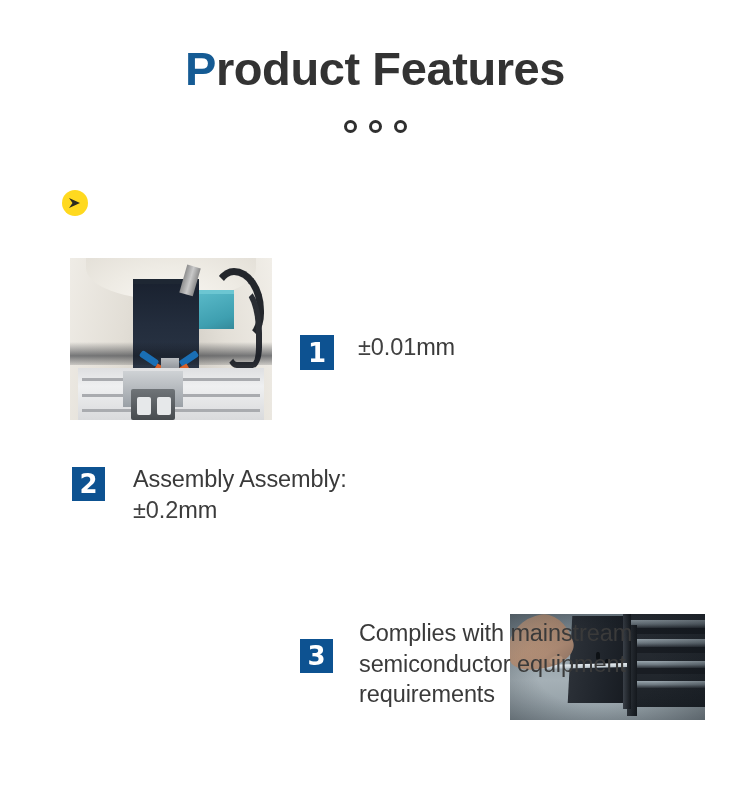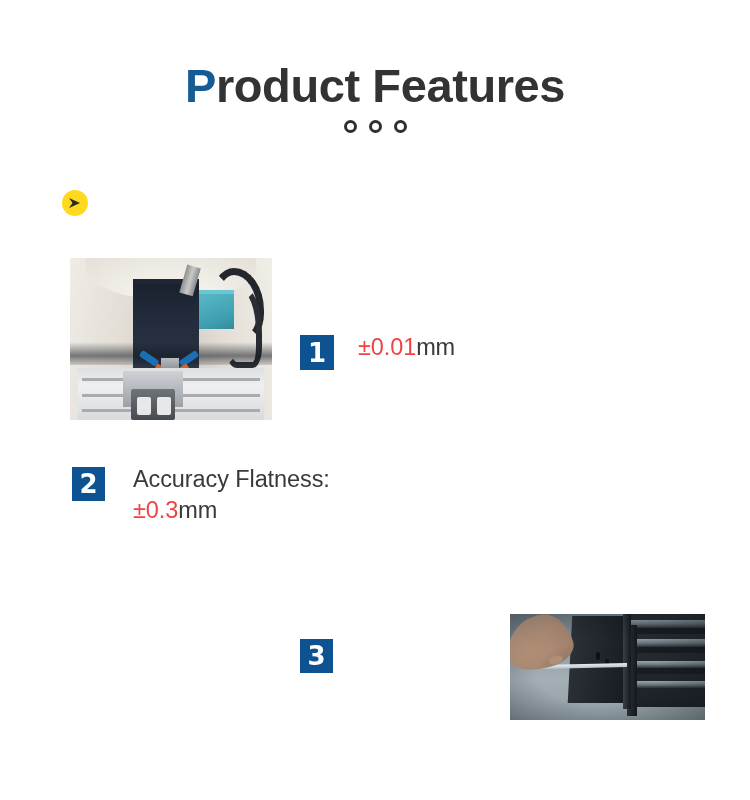--- a/index.html
+++ b/index.html
@@ -11,21 +11,21 @@
     background: #ffffff;
     font-family: "Liberation Sans", sans-serif;
     color: #333333;
     overflow: hidden;
     position: relative;
   }
 
   
   .page-title {
     position: absolute;
-    left: 0; top: 61px;
+    left: 0; top: 44px;
     width: 750px;
     text-align: center;
     font-size: 47px;
     font-weight: bold;
     letter-spacing: -0.4px;
     color: #333333;
     line-height: 1.05;
     white-space: nowrap;
   }
   .page-title .accent { color: #155b94; }
@@ -81,21 +81,21 @@
     line-height: 1;
     flex: 0 0 auto;
     font-family: "DejaVu Sans", sans-serif;
   }
   .feature-text {
     font-size: 23.5px;
     color: #3a3a3a;
     line-height: 1.30;
     letter-spacing: -0.1px;
   }
-  .feature-text .val { color: #ef4444; }
+  .feature-text .val { color: #404040; }
   .feature-text .unit { color: #3a3a3a; }
 
   
   .row1-img {
     position: absolute;
     left: 70px; top: 258px;
     width: 202px; height: 162px;
   }
   .row1-txt {
     position: absolute;
@@ -272,23 +272,23 @@
   <div class="feature-text">
     <div>
       <span class="val">±0.01</span><span class="unit">mm</span>
     </div>
   </div>
 </div>
 
 <div class="row2-txt">
   <span class="num-badge">2</span>
   <div class="feature-text">
-    <div>Accuracy Flatness:</div>
+    <div>Assembly Assembly:</div>
     <div>
-      <span class="val">±0.3</span><span class="unit">mm</span>
+      <span class="val">±0.2</span><span class="unit">mm</span>
     </div>
   </div>
 </div>
 
 <div class="photo p2 row2-img">
   <div class="wall"></div>
   <div class="floor"></div>
   <div class="rack"></div>
   <div class="fin" style="top:6%"></div>
   <div class="fin-dark" style="top:13%"></div>
@@ -303,13 +303,18 @@
   <div class="screw1"></div>
   <div class="screw2"></div>
   <div class="gauge"></div>
   <div class="finger"></div>
   <div class="nail"></div>
   <div class="vig"></div>
 </div>
 
 <div class="row3-txt">
   <span class="num-badge">3</span>
+  <div class="feature-text">
+    <div>Complies with mainstream</div>
+    <div>semiconductor equipment</div>
+    <div>requirements</div>
+  </div>
 </div>
 
 </body></html>

